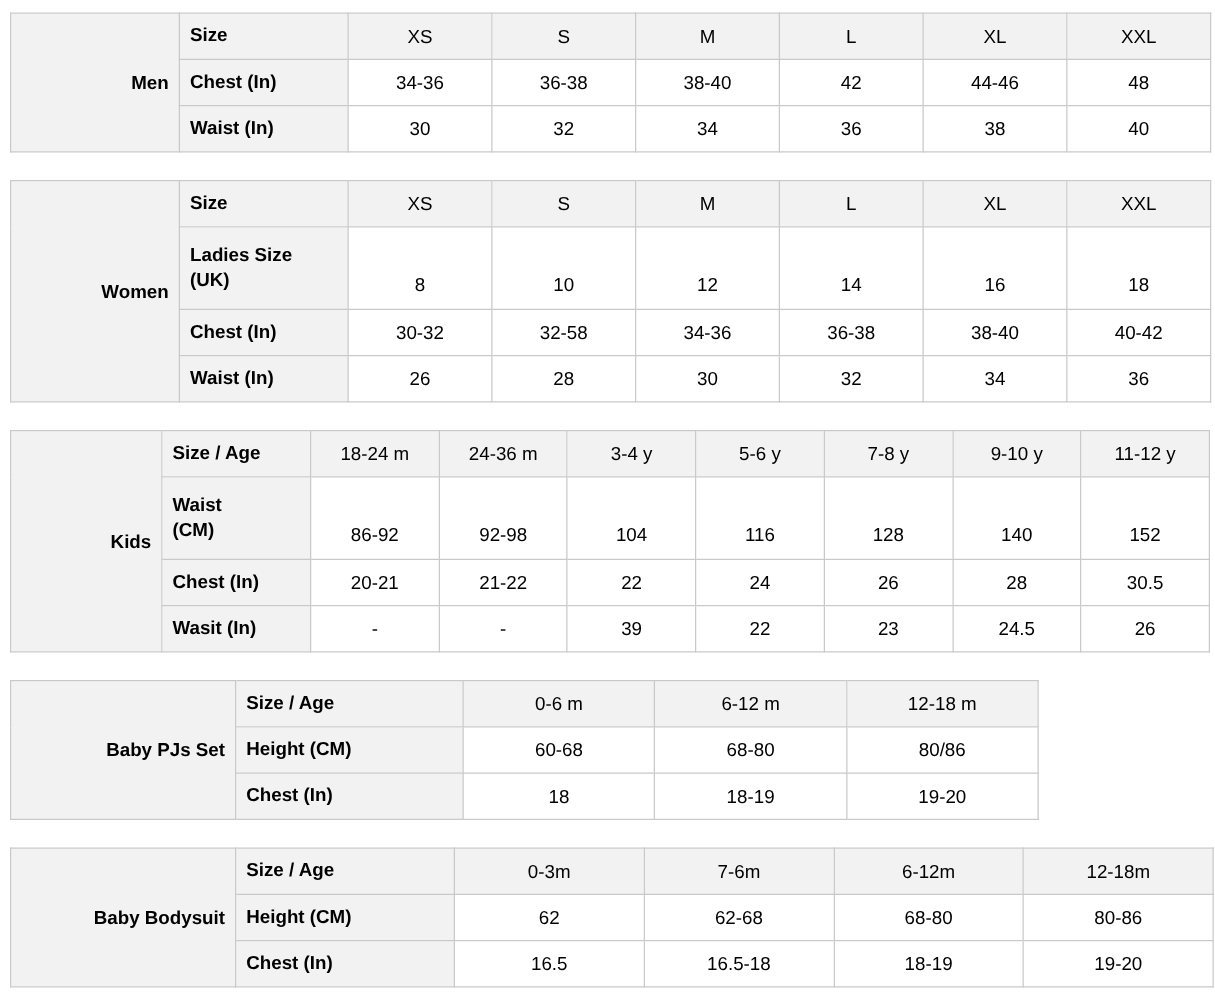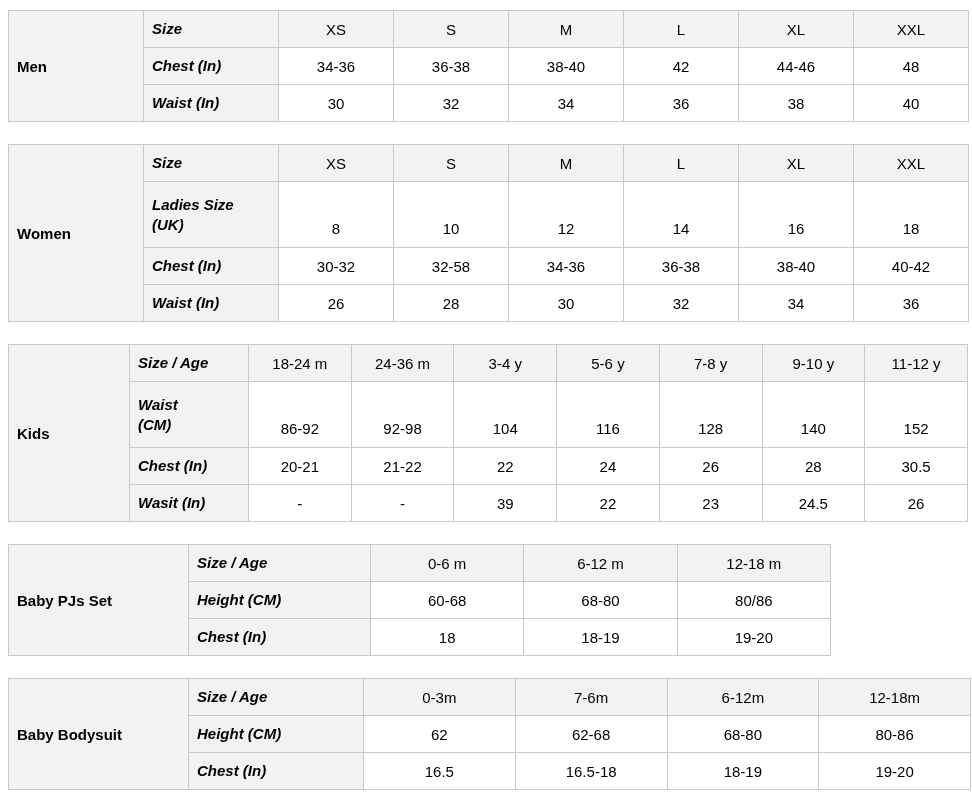--- a/index.html
+++ b/index.html
@@ -31,28 +31,27 @@
     background: #ffffff;
     overflow: hidden;
   }
   table.size-table td.group-label,
   table.size-table td.row-header,
   table.size-table td.col-head {
     background: #f2f2f2;
   }
   table.size-table td.group-label {
     font-weight: bold;
-    text-align: left;
+    text-align: right;
   }
   table.size-table td.row-header {
     font-weight: bold;
     text-align: left;
     white-space: pre-line;
     line-height: 1.3;
-    font-style: italic;
   }
   table.size-table tr.tall td { height: 66px; }
   table.size-table tr.tall td.cell {
     vertical-align: bottom;
     padding-bottom: 10px;
   }
 </style>
 </head>
 <body>
 

